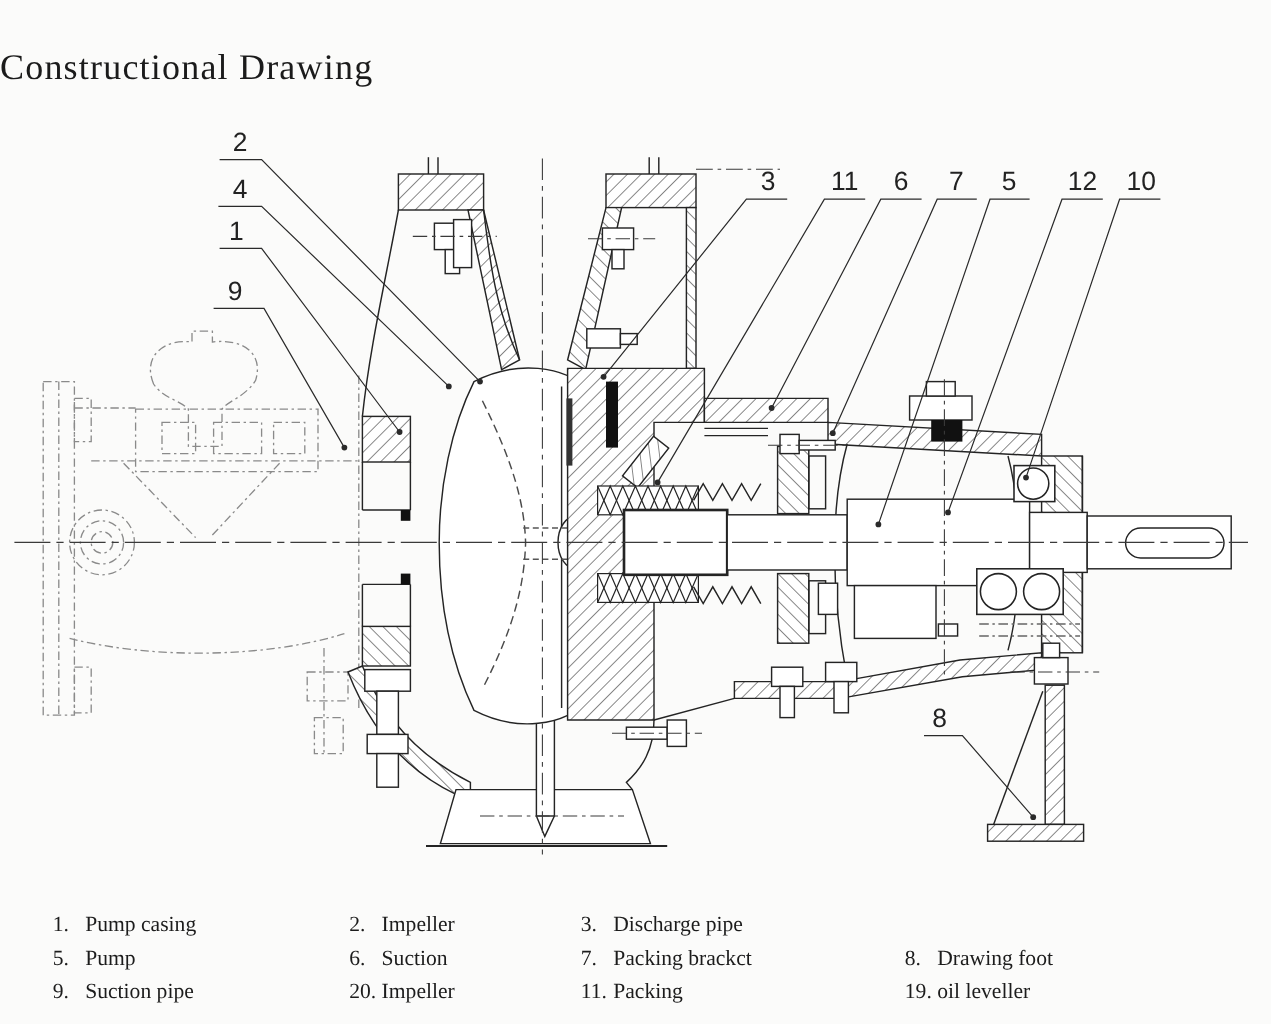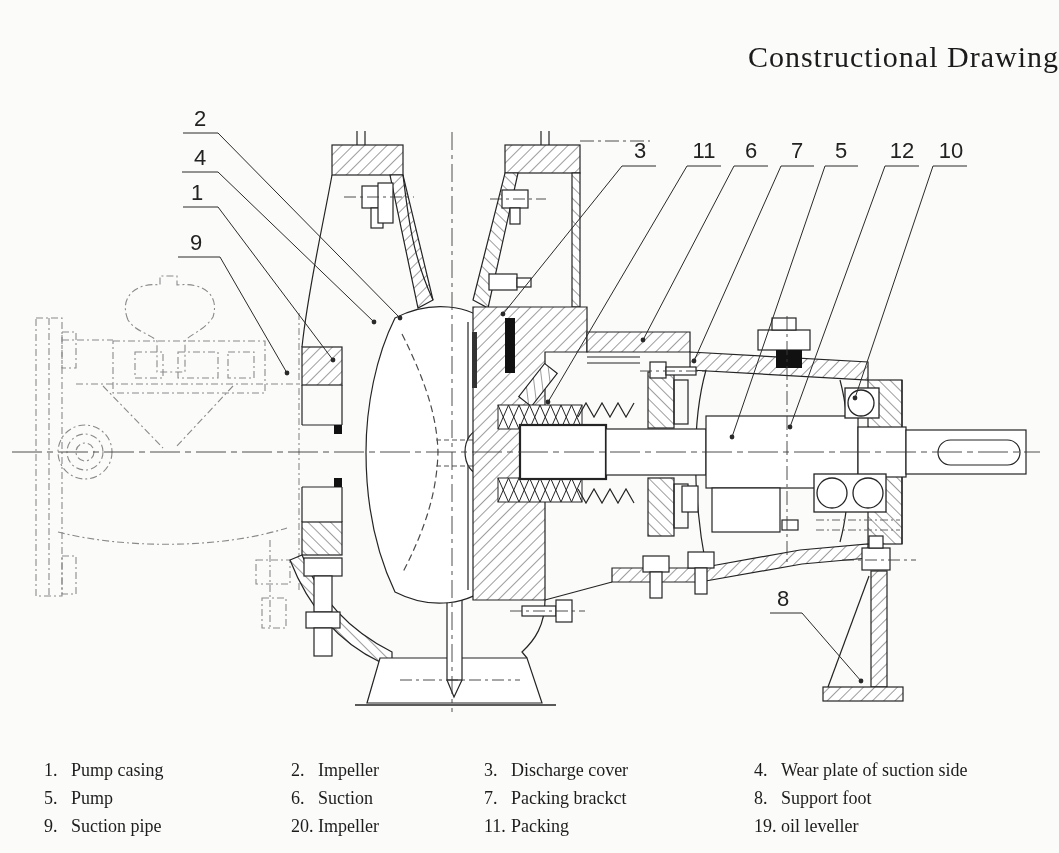--- a/index.html
+++ b/index.html
@@ -1,19 +1,19 @@
 <!DOCTYPE html>
 <html><head>
 <meta charset="utf-8">
 <style>
   html,body{margin:0;padding:0;width:1059px;height:853px;background:#fbfbfa;overflow:hidden;}
   #stage{position:relative;width:1059px;height:853px;background:#fbfbfa;}
   #drawing-svg{position:absolute;left:0;top:0;}
   .title{
-    position:absolute;left:0;top:40px;width:1059px;text-align:right;
+    position:absolute;left:0;top:40px;width:1059px;text-align:left;
     font-family:"Liberation Serif","DejaVu Serif",serif;
     font-size:30px;color:#1b1b1b;letter-spacing:1px;
   }
   .legend{position:absolute;left:14px;top:0;width:1059px;height:633px;pointer-events:none;}
   .legend-item{
     position:absolute;font-family:"Liberation Serif","DejaVu Serif",serif;
     font-size:18px;color:#1c1c1c;white-space:nowrap;
   }
   .lnum{display:inline-block;min-width:27px;}
   svg text.callout{
@@ -282,24 +282,23 @@
         <polyline points="770,613 802,613 861,681"></polyline>
           <circle cx="861" cy="681" r="2.4" fill="#2a2a2a" stroke="none"></circle>
         <text class="callout" x="783" y="606" text-anchor="middle" stroke="none">8</text>
       </g>
     </g>
   </svg>
 
   <div class="legend">
     <div class="legend-item" style="left:30px;top:760px"><span class="lnum">1.</span><span>Pump casing</span></div>
     <div class="legend-item" style="left:277px;top:760px"><span class="lnum">2.</span><span>Impeller</span></div>
-    <div class="legend-item" style="left:470px;top:760px"><span class="lnum">3.</span><span>Discharge cover</span></div>
-    <div class="legend-item" style="left:740px;top:760px"><span class="lnum">4.</span><span>Wear plate of suction side</span></div>
+    <div class="legend-item" style="left:470px;top:760px"><span class="lnum">3.</span><span>Discharge pipe</span></div>
     <div class="legend-item" style="left:30px;top:788px"><span class="lnum">5.</span><span>Pump</span></div>
     <div class="legend-item" style="left:277px;top:788px"><span class="lnum">6.</span><span>Suction</span></div>
     <div class="legend-item" style="left:470px;top:788px"><span class="lnum">7.</span><span>Packing brackct</span></div>
-    <div class="legend-item" style="left:740px;top:788px"><span class="lnum">8.</span><span>Support foot</span></div>
+    <div class="legend-item" style="left:740px;top:788px"><span class="lnum">8.</span><span>Drawing foot</span></div>
     <div class="legend-item" style="left:30px;top:816px"><span class="lnum">9.</span><span>Suction pipe</span></div>
     <div class="legend-item" style="left:277px;top:816px"><span class="lnum">20.</span><span>Impeller</span></div>
     <div class="legend-item" style="left:470px;top:816px"><span class="lnum">11.</span><span>Packing</span></div>
     <div class="legend-item" style="left:740px;top:816px"><span class="lnum">19.</span><span>oil leveller</span></div>
   </div>
 </div>
 
 </body></html>

